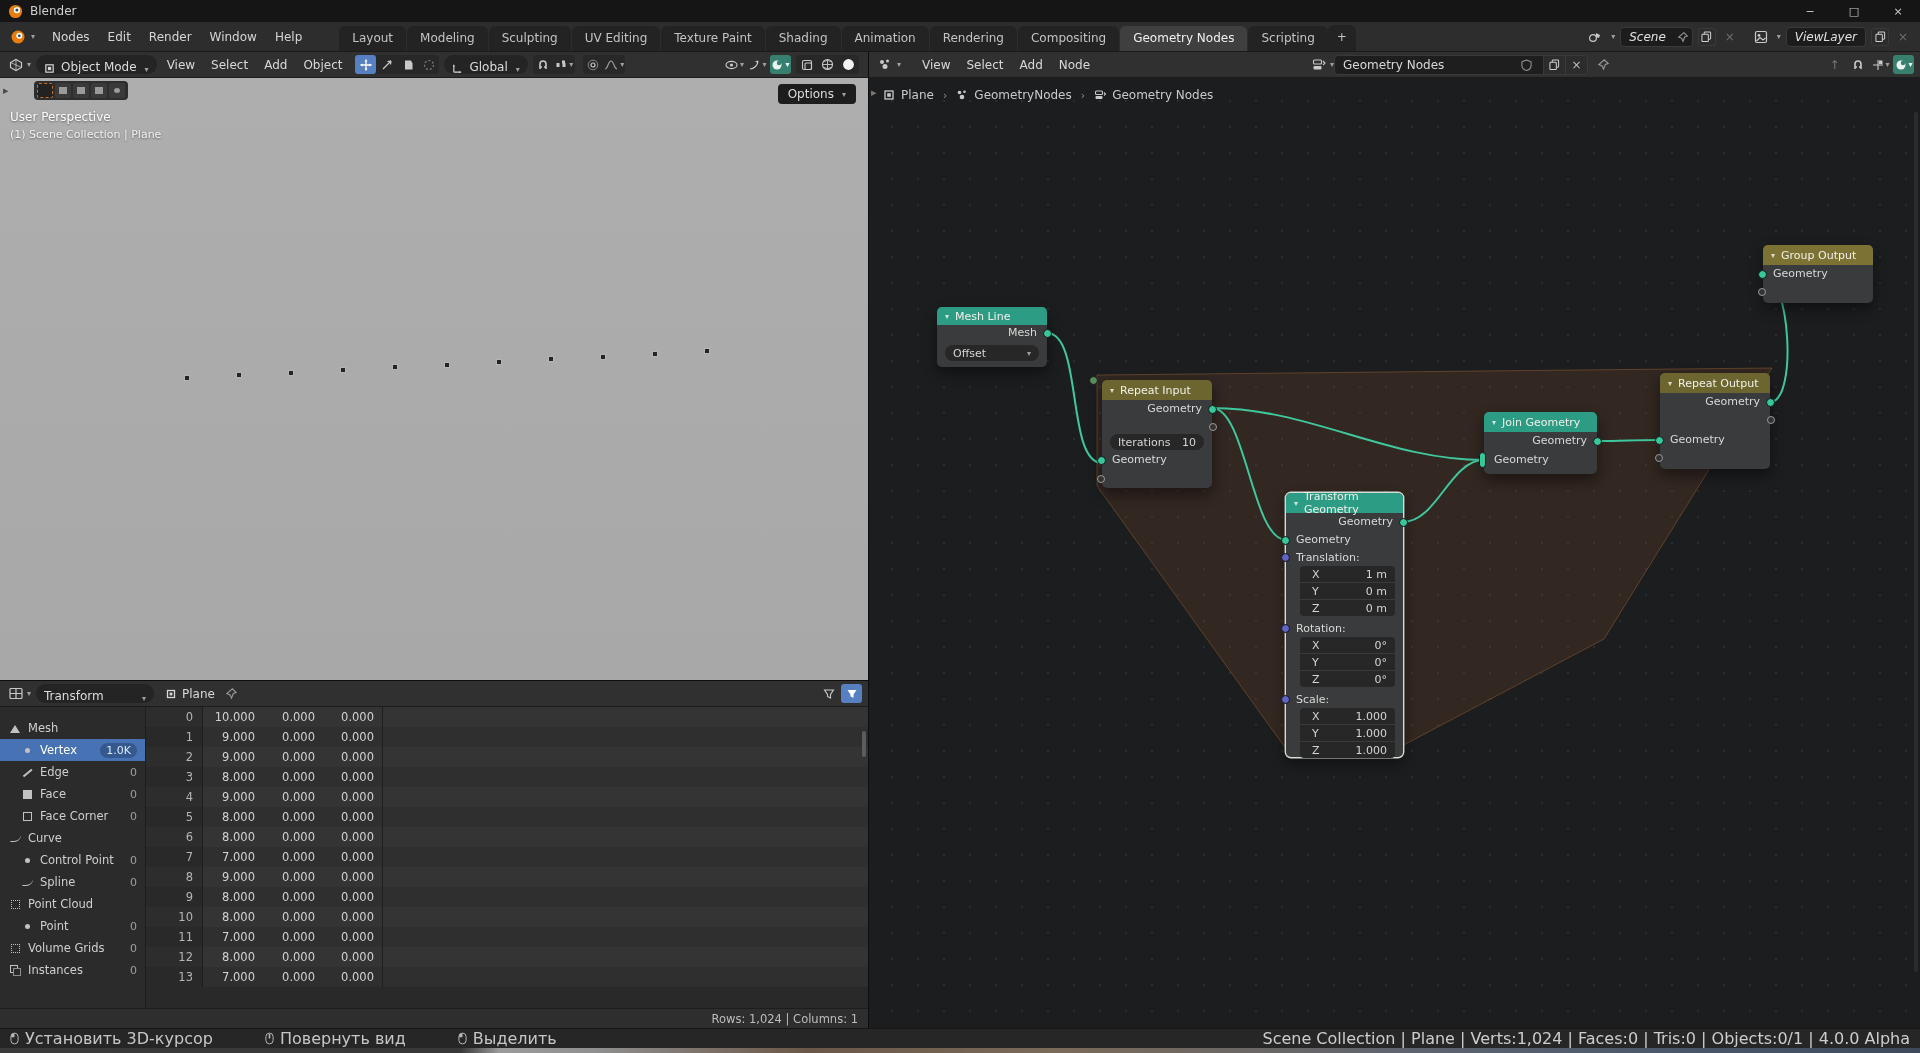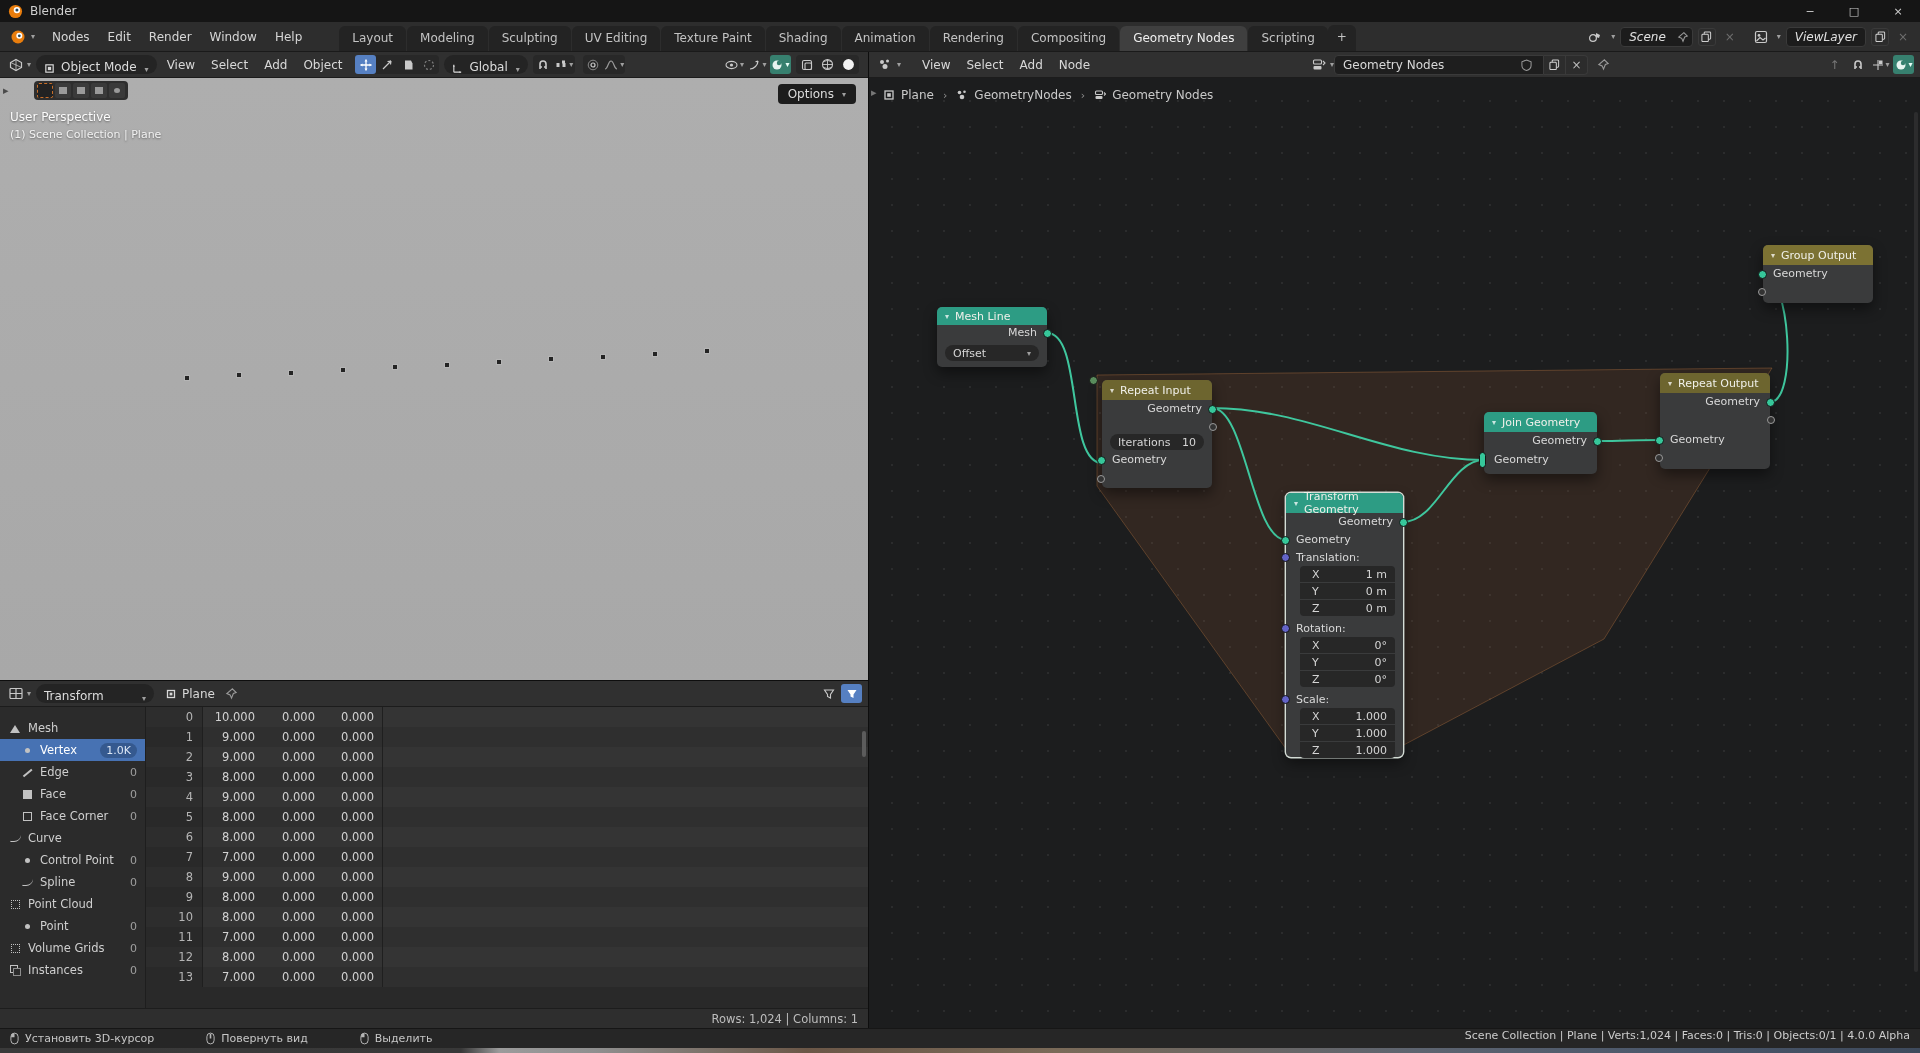--- a/index.html
+++ b/index.html
@@ -122,21 +122,21 @@
   .sock.geo { background:#36c79a; } .sock.int { background:#598c5c; } .sock.vec { background:#6363c7; }
   .sock.virtual { background:#333; border-color:#9a9a9a; width:8px; height:8px; }
   .sock.abs { top:auto; margin-top:0; }
   .sock.multi { height:16px; width:7px; border-radius:4px; margin-top:-8px; }
   .nwidget { background:#272727; border-radius:10px; height:16px; display:flex; align-items:center; justify-content:space-between; margin:1px 8px; padding:0 8px; color:#d5d5d5; }
   .vrow { background:#272727; height:16px; display:flex; align-items:center; justify-content:space-between; margin:0 8px 1px 14px; padding:0 8px 0 12px; color:#d5d5d5; }
   .vgrp .vrow:first-child { border-radius:4px 4px 0 0; }
   .vgrp .vrow:last-child { border-radius:0 0 4px 4px; }
 
   
-  .statusbar { height:20px; background:#262626; border-top:1px solid #161616; display:flex; padding:0 10px; gap:52px; color:#c6c6c6; font-size:11px; flex:0 0 auto; }
+  .statusbar { height:20px; background:#262626; border-top:1px solid #161616; display:flex; padding:0 10px; gap:52px; color:#c6c6c6; font-size:16px; flex:0 0 auto; }
   .st-item { display:flex; align-items:center; gap:6px; }
   .st-right { margin-left:auto; color:#cdcdcd; }
   .bottom-strip { height:5px; flex:1; background:linear-gradient(90deg,#3a3a3a 0%,#383838 24%,#9b9b9b 26%,#8f8f8f 31%,#6b5747 42%,#7a6a58 55%,#5d6470 74%,#49566a 88%,#3e4a5c 100%); }
 
   svg { display:block; }
 </style>
 </head>
 <body>
 
 <div class="win">

